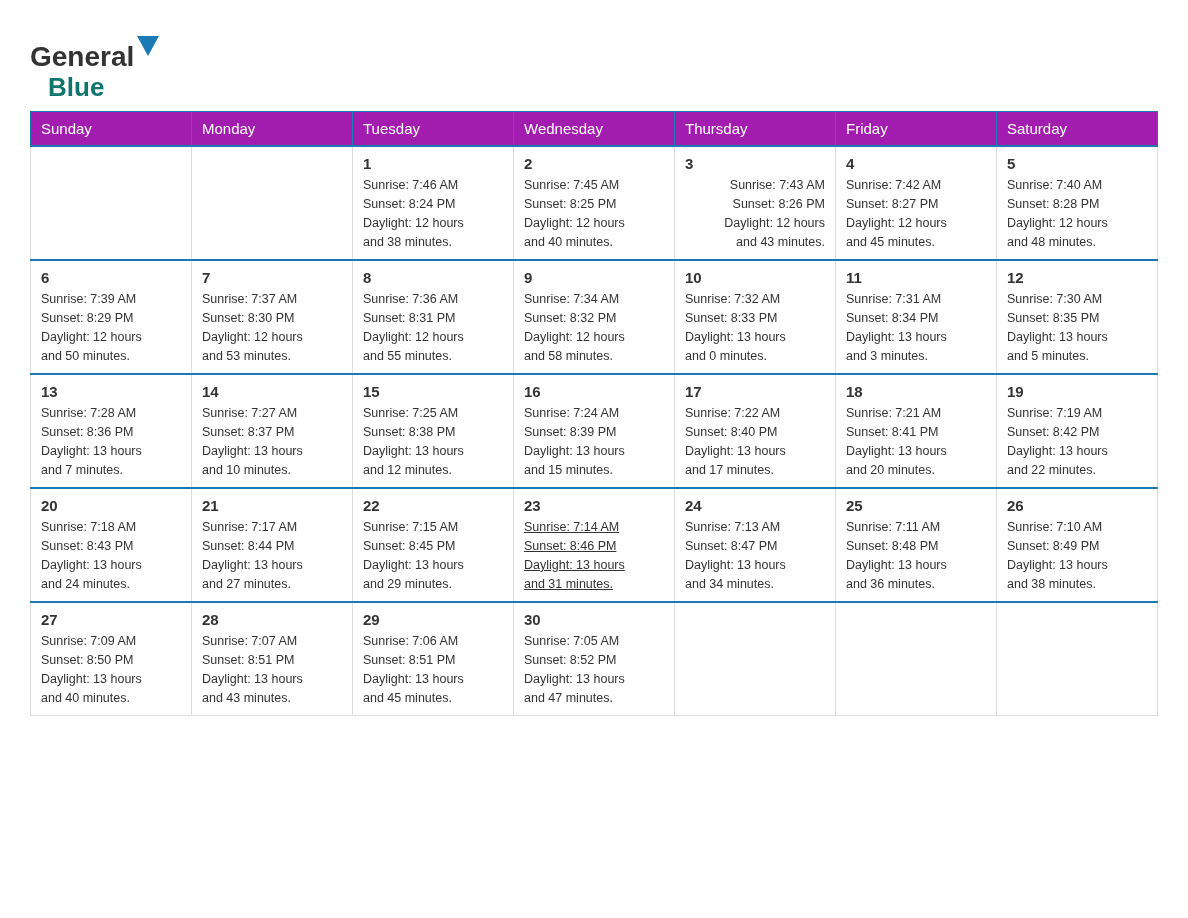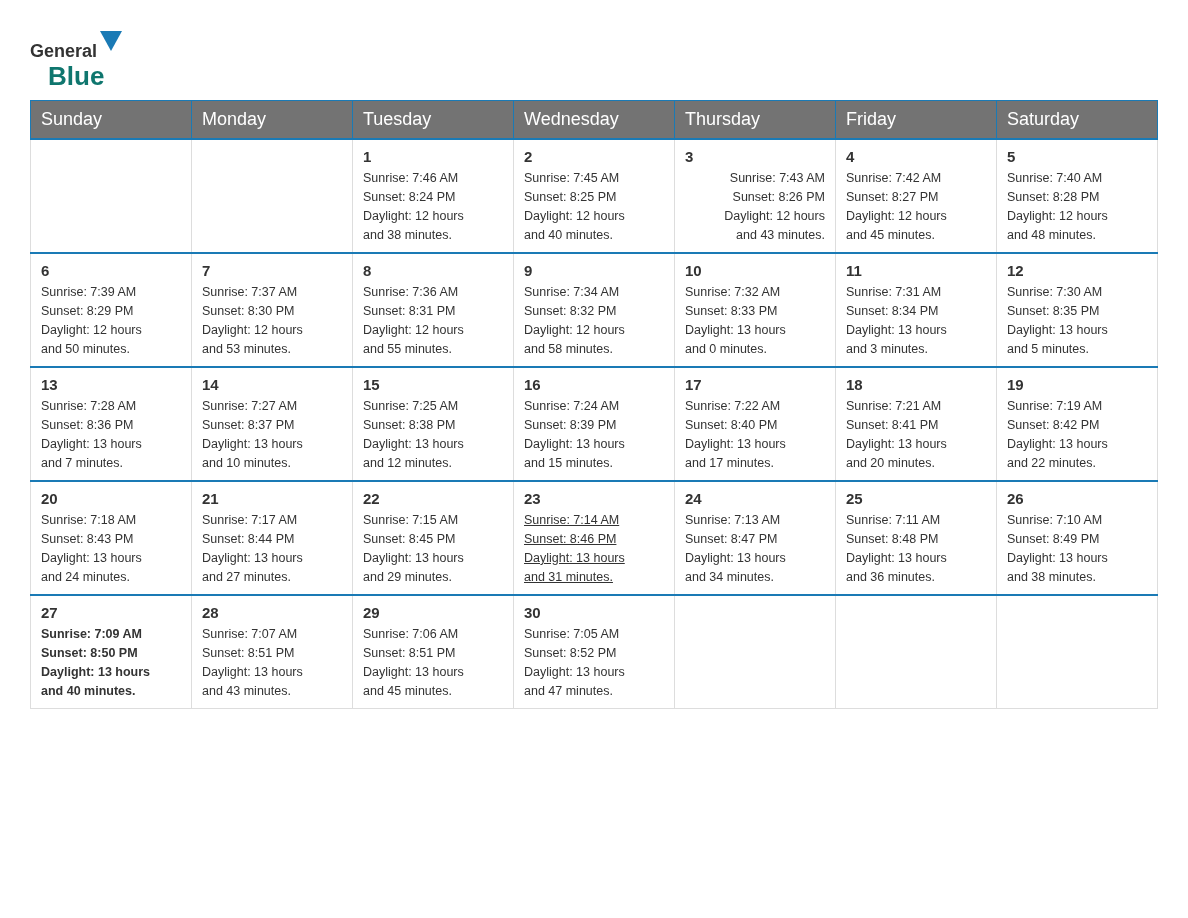--- a/index.html
+++ b/index.html
@@ -15,21 +15,21 @@
       justify-content: space-between;
       align-items: flex-start;
       margin-bottom: 10px;
     }
     .logo {
       display: flex;
       align-items: center;
       gap: 4px;
     }
     .logo-text-general {
-      font-size: 18px;
+      font-size: 28px;
       font-weight: bold;
       color: #333;
       margin-top: 22px;
     }
     .logo-text-blue {
       font-size: 26px;
       font-weight: bold;
       color: #1a7ab5;
     }
     .title-block {
@@ -45,23 +45,23 @@
       font-size: 20px;
       color: #555;
       margin-top: 4px;
     }
     .calendar {
       width: 100%;
       border-collapse: collapse;
       margin-top: 10px;
     }
     .calendar th {
-      background-color: #737373;
+      background-color: #a21caf;
       color: #fff;
-      font-size: 18px;
+      font-size: 15px;
       font-weight: normal;
       padding: 8px 10px;
       text-align: left;
       border: 1px solid #1a7ab5;
     }
     .calendar td {
       vertical-align: top;
       padding: 8px 10px;
       border: 1px solid #ccc;
       width: calc(100% / 7);
@@ -312,21 +312,21 @@
           <span class="day-num">26</span>
           <div class="day-info" style="white-space: pre-line;">Sunrise: 7:10 AM
 Sunset: 8:49 PM
 Daylight: 13 hours
 and 38 minutes.</div>
         </td>
       </tr>
       <tr>
         <td>
           <span class="day-num">27</span>
-          <div class="day-info" style="white-space: pre-line; font-weight: bold;">Sunrise: 7:09 AM
+          <div class="day-info" style="white-space: pre-line;">Sunrise: 7:09 AM
 Sunset: 8:50 PM
 Daylight: 13 hours
 and 40 minutes.</div>
         </td>
         <td>
           <span class="day-num">28</span>
           <div class="day-info" style="white-space: pre-line;">Sunrise: 7:07 AM
 Sunset: 8:51 PM
 Daylight: 13 hours
 and 43 minutes.</div>

